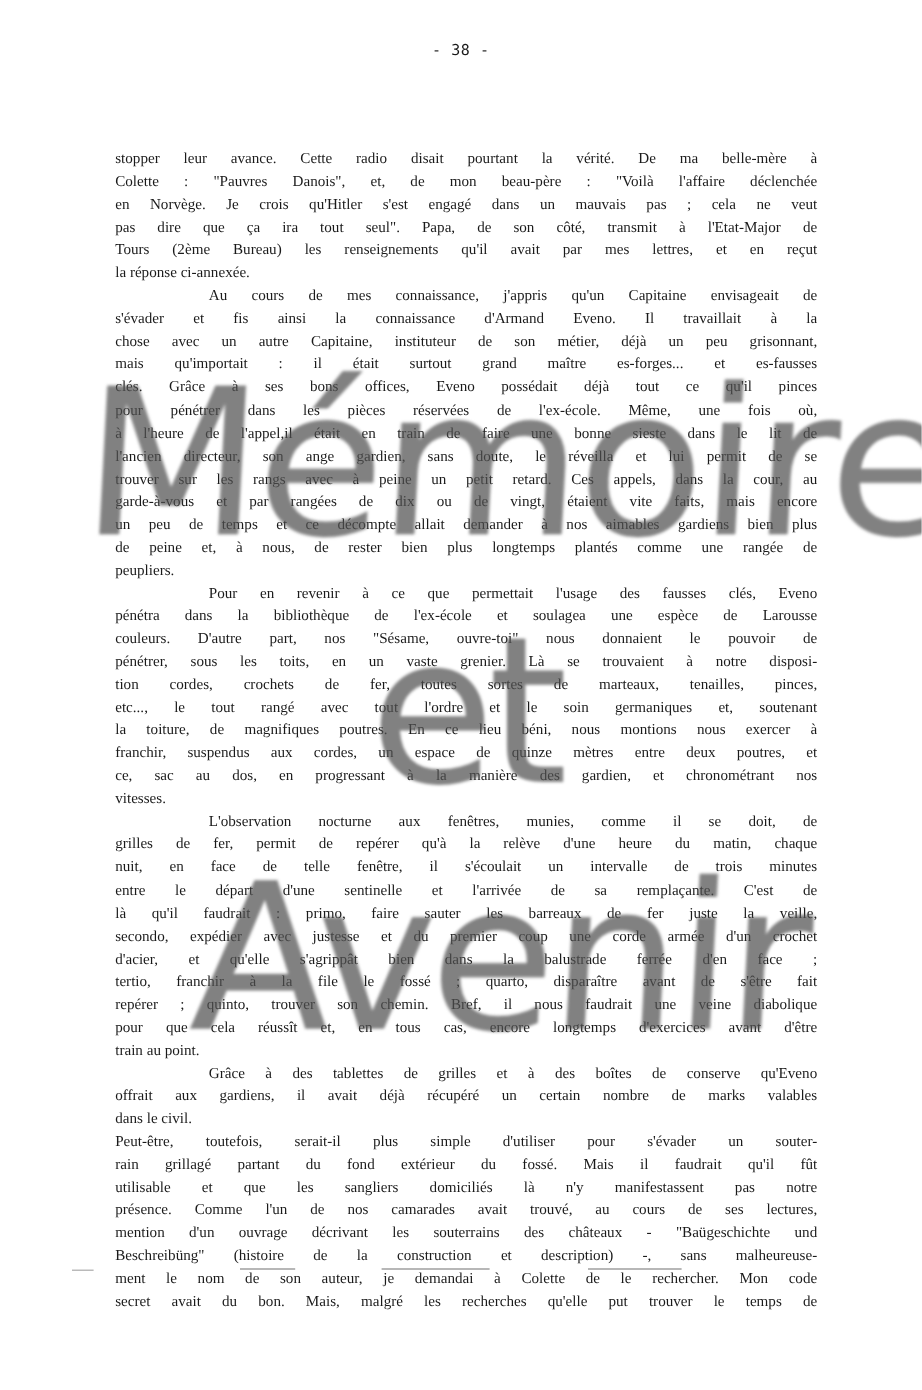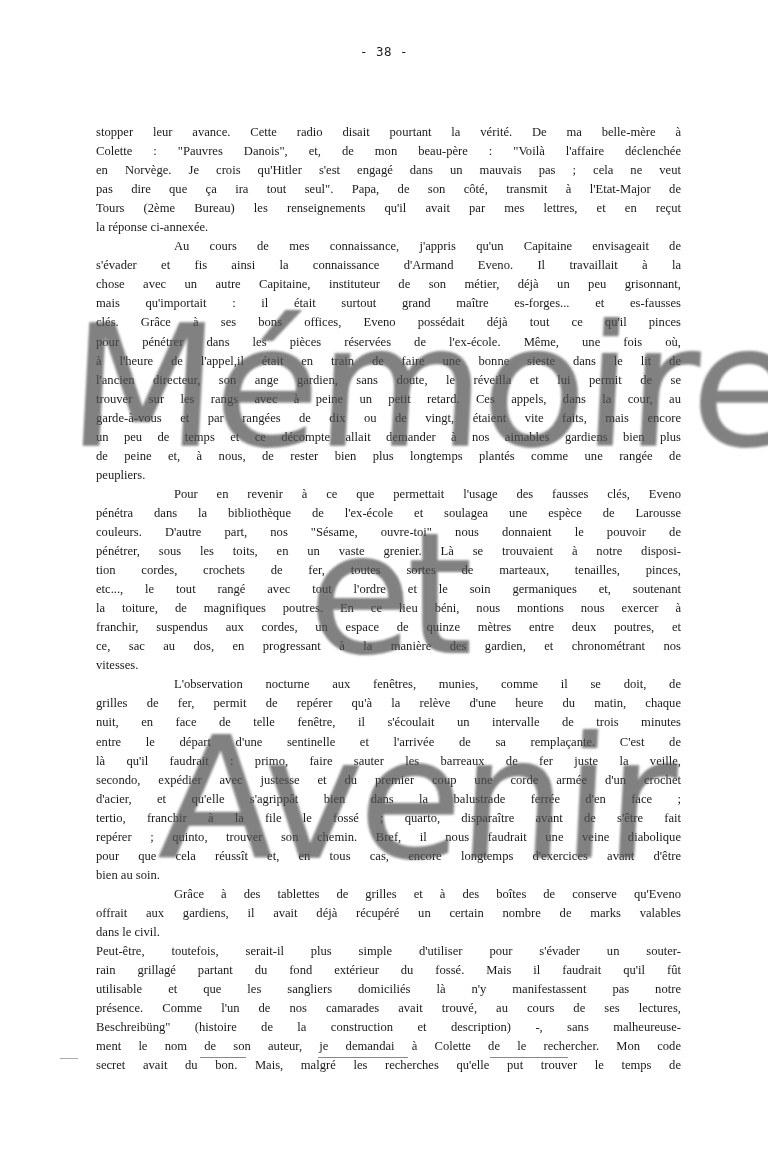--- a/index.html
+++ b/index.html
@@ -2,21 +2,21 @@
 <html><head>
 <meta charset="utf-8">
 <style>
   html, body { margin: 0; padding: 0; }
   body {
     width: 768px; height: 1158px; background: #ffffff; position: relative; overflow: hidden;
     font-family: "DejaVu Sans Mono", "Liberation Mono", monospace;
     color: #1a1a1a;
   }
   .page-number {
-    position: absolute; top: 44px; left: 0; width: 768px; text-align: center;
+    position: absolute; top: 34px; left: 0; width: 768px; text-align: center;
     font-size: 12.5px; letter-spacing: 0.5px;
   }
   .body-text {
     position: absolute; left: 96px; top: 123px; width: 585px;
     font-size: 12.6px; line-height: 19.05px;
   }
   .line {
     display: block; height: 19.05px; white-space: nowrap;
     text-align: justify; text-align-last: justify; font-family: Liberation Serif, serif;
   }
@@ -78,32 +78,33 @@
       <span class="line indent">L'observation nocturne aux fenêtres, munies, comme il se doit, de</span>
       <span class="line">grilles de fer, permit de repérer qu'à la relève d'une heure du matin, chaque</span>
       <span class="line">nuit, en face de telle fenêtre, il s'écoulait un intervalle de trois minutes</span>
       <span class="line">entre le départ d'une sentinelle et l'arrivée de sa remplaçante. C'est de</span>
       <span class="line">là qu'il faudrait : primo, faire sauter les barreaux de fer juste la veille,</span>
       <span class="line">secondo, expédier avec justesse et du premier coup une corde armée d'un crochet</span>
       <span class="line">d'acier, et qu'elle s'agrippât bien dans la balustrade ferrée d'en face ;</span>
       <span class="line">tertio, franchir à la file le fossé ; quarto, disparaître avant de s'être fait</span>
       <span class="line">repérer ; quinto, trouver son chemin. Bref, il nous faudrait une veine diabolique</span>
       <span class="line">pour que cela réussît et, en tous cas, encore longtemps d'exercices avant d'être</span>
-      <span class="line last">bien au soin.</span>
+      <span class="line last">train au point.</span>
     </div>
     <div>
       <span class="line indent">Grâce à des tablettes de grilles et à des boîtes de conserve qu'Eveno</span>
       <span class="line">offrait aux gardiens, il avait déjà récupéré un certain nombre de marks valables</span>
       <span class="line last">dans le civil.</span>
     </div>
     <div>
       <span class="line">Peut-être, toutefois, serait-il plus simple d'utiliser pour s'évader un souter-</span>
       <span class="line">rain grillagé partant du fond extérieur du fossé. Mais il faudrait qu'il fût</span>
       <span class="line">utilisable et que les sangliers domiciliés là n'y manifestassent pas notre</span>
       <span class="line">présence. Comme l'un de nos camarades avait trouvé, au cours de ses lectures,</span>
+      <span class="line">mention d'un ouvrage décrivant les souterrains des châteaux - "Baügeschichte und</span>
       <span class="line">Beschreibüng" (histoire de la construction et description) -, sans malheureuse-</span>
       <span class="line">ment le nom de son auteur, je demandai à Colette de le rechercher. Mon code</span>
       <span class="line">secret avait du bon. Mais, malgré les recherches qu'elle put trouver le temps de</span>
     </div>
   </div>
 
 <div class="watermark wm-memoire">Mémoire</div>
 <div class="watermark wm-et">et</div>
 <div class="watermark wm-avenir">Avenir</div>
 

